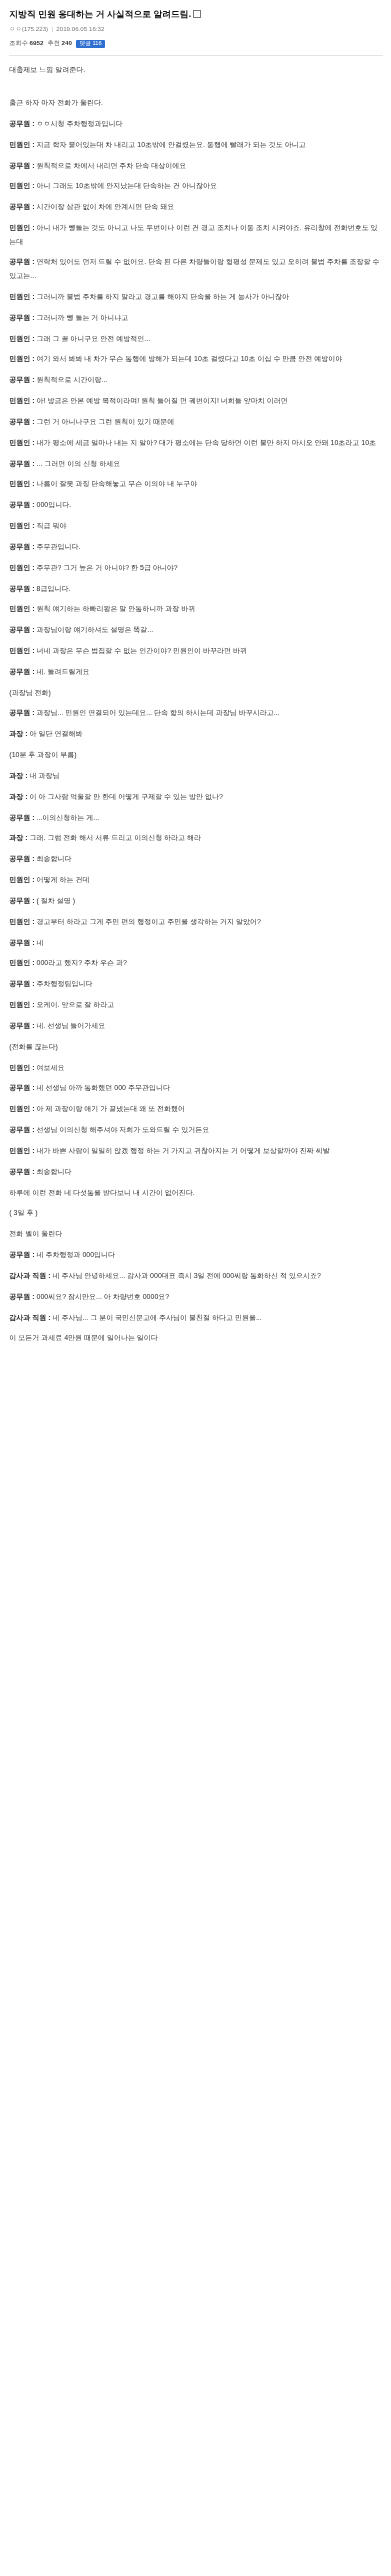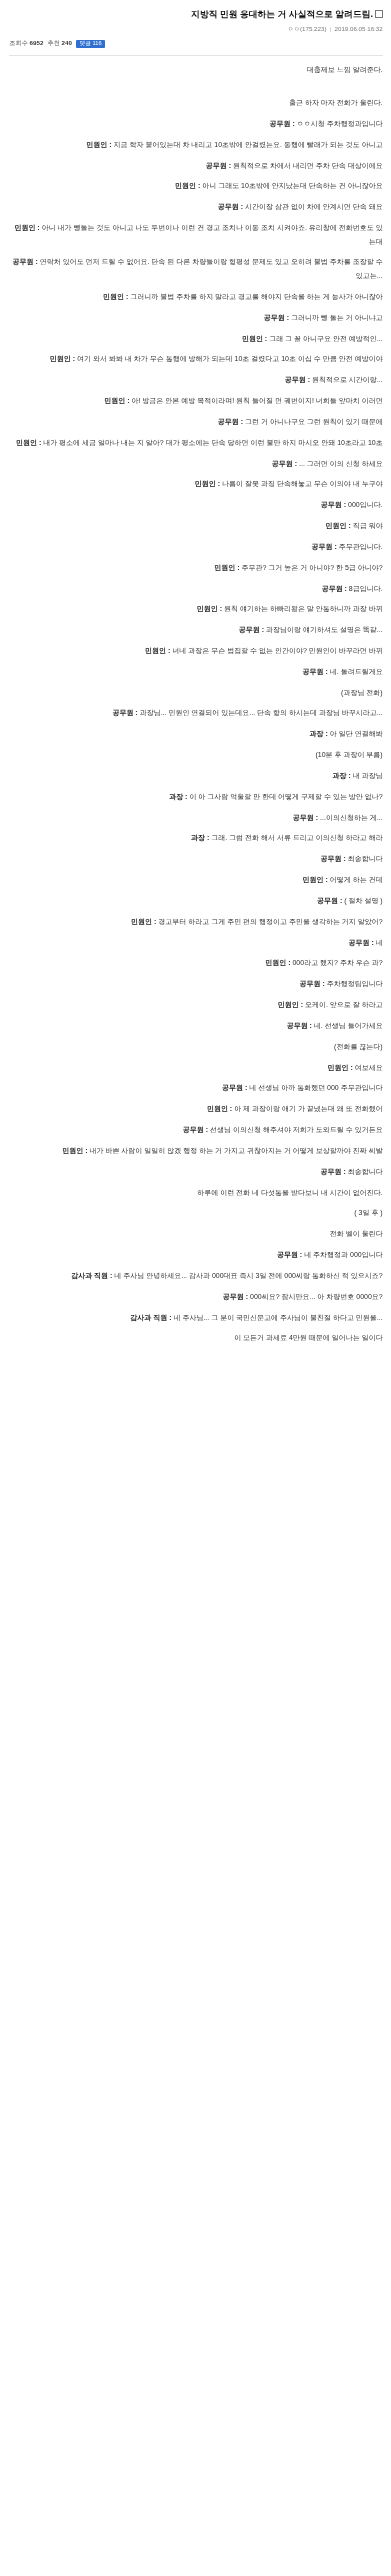--- a/index.html
+++ b/index.html
@@ -10,21 +10,20 @@
   body {
     width: 392px;
     font-family: "Liberation Sans", sans-serif;
     color: #222222;
     -webkit-font-smoothing: antialiased;
   }
   .page {
     width: 392px;
     box-sizing: border-box;
     padding: 7.2px 9.3px 20.6px 9.3px;
-    text-align: right;
   }
   .post-title {
     font-size: 8.8px;
     font-weight: bold;
     color: #111111;
     line-height: 1.35;
     margin: 2.1px 0 4.1px 0;
   }
   .title-icon {
     display: inline-block;

